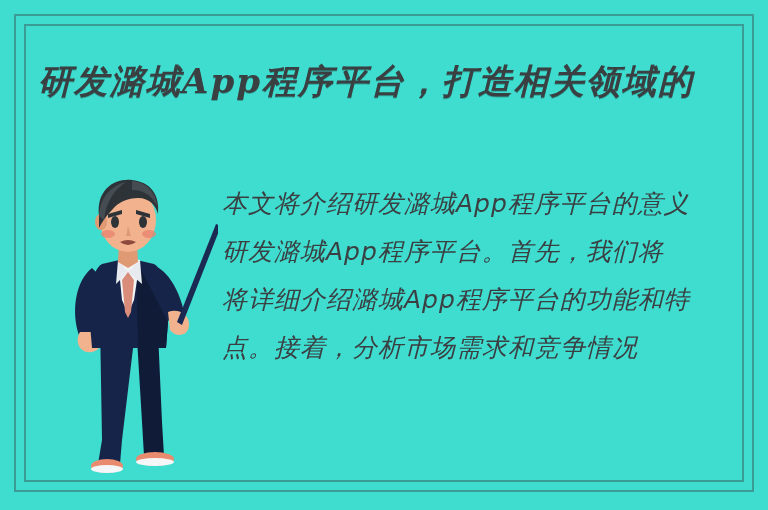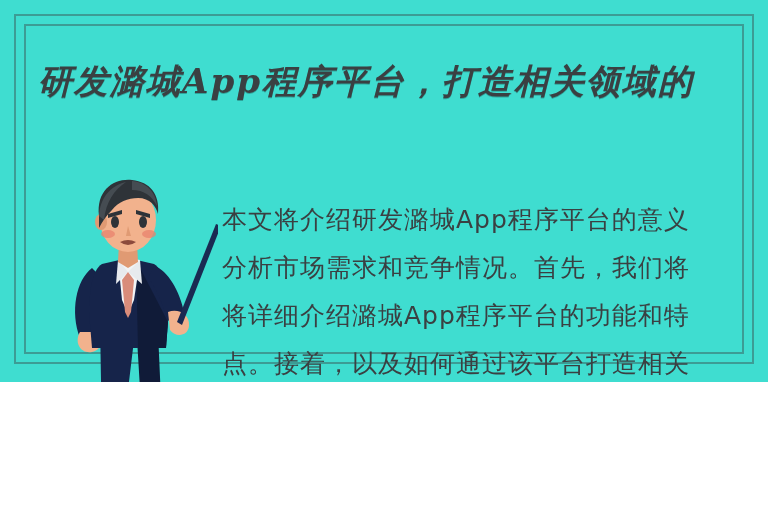--- a/index.html
+++ b/index.html
@@ -3,21 +3,21 @@
 <meta charset="utf-8">
 <style>
   html, body {
     margin: 0;
     padding: 0;
     background: #ffffff;
   }
   #poster {
     position: relative;
     width: 768px;
-    height: 382px;
+    height: 510px;
     background: #3FDDD0;
     overflow: hidden;
     font-family: "DejaVu Sans", "Liberation Sans", sans-serif;
   }
 
   
   .frame-outer {
     position: absolute;
     left: 14px;
     top: 14px;
@@ -54,22 +54,23 @@
     letter-spacing: 2px;
     line-height: 47px;
     white-space: nowrap;
     text-shadow: 0 1px 0 rgba(0,0,0,0.25);
   }
 
   
   .body-block {
     position: absolute;
     left: 222px;
-    top: 196px;
+    top: 180px;
     width: 520px;
+    font-style: italic;
   }
   .body-line {
     color: #3A4042;
     font-family: "DejaVu Sans", "Liberation Sans", sans-serif;
     font-size: 25px;
     font-weight: 400;
     line-height: 48px;
     letter-spacing: 1px;
     white-space: nowrap;
   }
@@ -147,18 +148,18 @@
       <path d="M62 70 Q70 66 78 70 Q70 76 62 70 Z" fill="#8C4A3C"></path>
     </svg>
   </div>
 
   <div class="title-block">
     <div class="title-line">研发潞城App程序平台，打造相关领域的</div>
   </div>
 
   <div class="body-block">
     <div class="body-line">本文将介绍研发潞城App程序平台的意义</div>
-    <div class="body-line">分析市场需求和竞争情况。首先，我们将</div>
+    <div class="body-line">研发潞城App程序平台。首先，我们将</div>
     <div class="body-line">将详细介绍潞城App程序平台的功能和特</div>
-    <div class="body-line">点。接着，以及如何通过该平台打造相关</div>
+    <div class="body-line">点。接着，分析市场需求和竞争情况</div>
   </div>
 
 </div>
 
 </body></html>

